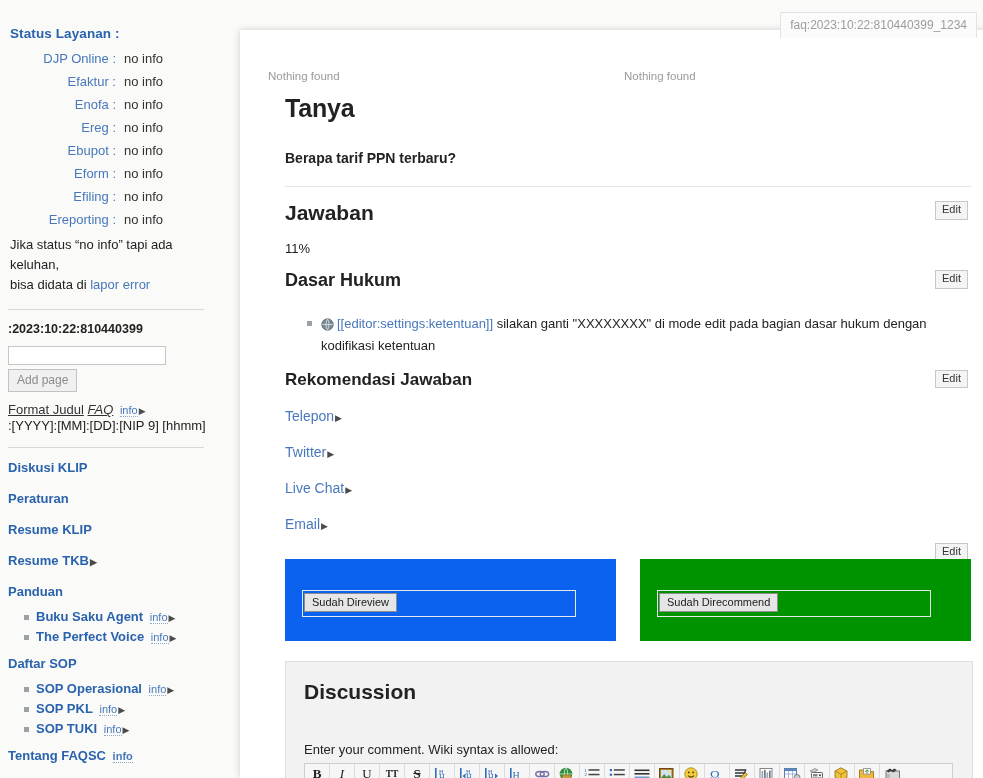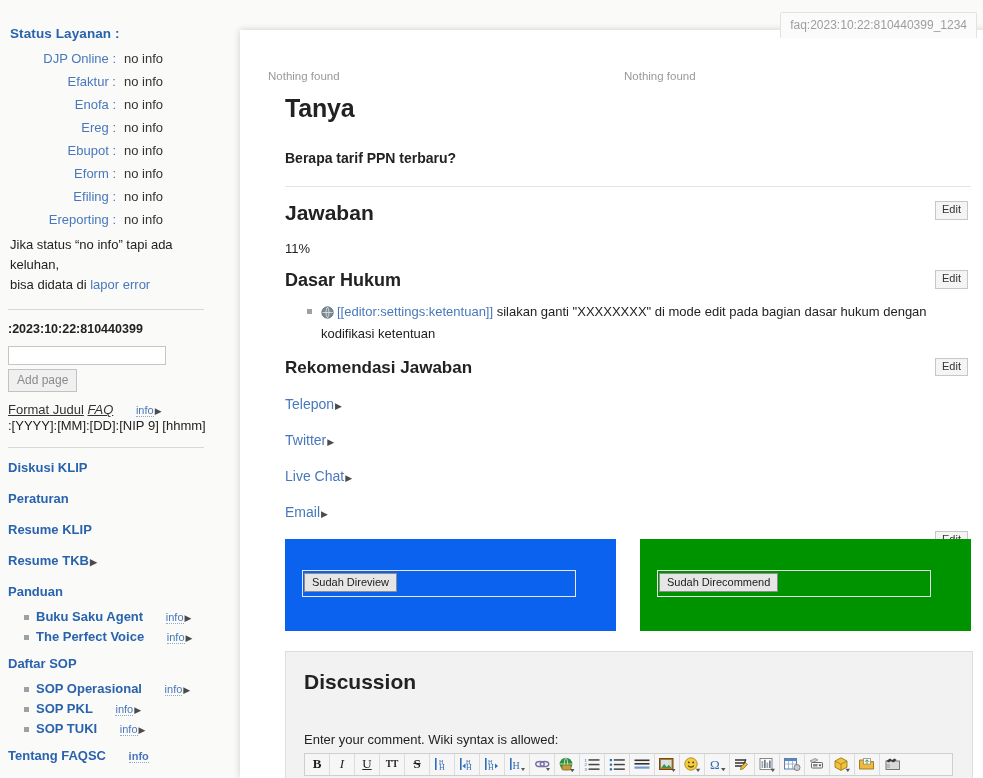--- a/index.html
+++ b/index.html
@@ -57,21 +57,21 @@
     background: #f0f0f0; border: 1px solid #c2c2c2;
     color: #8b8b8b; font-size: 12px; padding: 3px 8px 4px 8px;
     font-family: "Liberation Sans", sans-serif;
     cursor: pointer;
   }
   .format-line { margin: 10px 0 0 2px; font-size: 13px; }
   .format-line .fl-a { color: #333; text-decoration: underline; }
   .format-line .fl-i { color: #333; text-decoration: underline; font-style: italic; }
   .info-tag {
     color: #4878bb; font-size: 11px; border-bottom: 1px dotted #8fa9c9;
-    margin-left: 19px;
+    margin-left: 3px;
   }
   .tri { color: #4b4b4b; font-size: 9px; margin-left: 1px; }
   .fmt-pattern { margin: 1px 0 4px 2px; font-size: 13px; color: #222; }
   .nav-link {
     display: block; color: #2a63ad; font-weight: bold; font-size: 13px;
     margin: 0 0 16px 2px; text-decoration: none;
   }
   .nav-link.tight { margin-bottom: 10px; }
   ul.subnav { list-style: none; margin: 0 0 12px 0; padding: 0 0 0 18px; }
   ul.subnav li { margin-bottom: 5px; position: relative; padding-left: 12px; }
@@ -126,42 +126,42 @@
     font-family: "Liberation Sans", sans-serif;
     cursor: pointer; line-height: 1.25;
   }
   h2.sec {
     font-size: 21px; font-weight: bold; color: #222;
     margin: 14px 0 0 28px;
   }
   h2.sec.small { font-size: 17px; }
   h2.sec.mid { font-size: 18px; }
   .body-p { font-size: 13px; color: #222; margin: 16px 0 0 28px; }
-  ul.hukum { list-style: none; margin: 12px 0 0 0; padding: 0 30px 0 50px; }
+  ul.hukum { list-style: none; margin: 24px 0 0 0; padding: 0 30px 0 50px; }
   ul.hukum li {
     position: relative; padding-left: 14px; line-height: 1.45;
     font-size: 13px; color: #222;
   }
   ul.hukum li::before {
     content: ""; position: absolute; left: 0; top: 6px;
     width: 5px; height: 5px; background: #9aa2a8;
   }
   .globe-ico {
     display: inline-block; vertical-align: -3px; margin-right: 3px;
   }
   .wiki-link { color: #4878bb; text-decoration: none; }
   .reco-link {
     display: block; color: #4878bb; font-size: 14px;
     text-decoration: none; margin: 20px 0 0 28px;
   }
   .reco-link:first-of-type { margin-top: 18px; }
 
   
   .box-row { display: flex; gap: 24px; margin: 19px 0 0 28px; }
-  .cbox { width: 332px; height: 92px; position: relative; }
+  .cbox { width: 332px; height: 82px; position: relative; margin-top: 8px; }
   .cbox.blue { background: #0a62ee; }
   .cbox.green { background: #009300; }
   .inner-frame {
     position: absolute; left: 17px; top: 31px;
     width: 274px; height: 27px;
     border: 1px solid #e9e9e9;
   }
   .inner-btn {
     position: absolute; left: 19px; top: 34px;
     background: #e6e6e6; border: 1px solid #8d8d8d;

